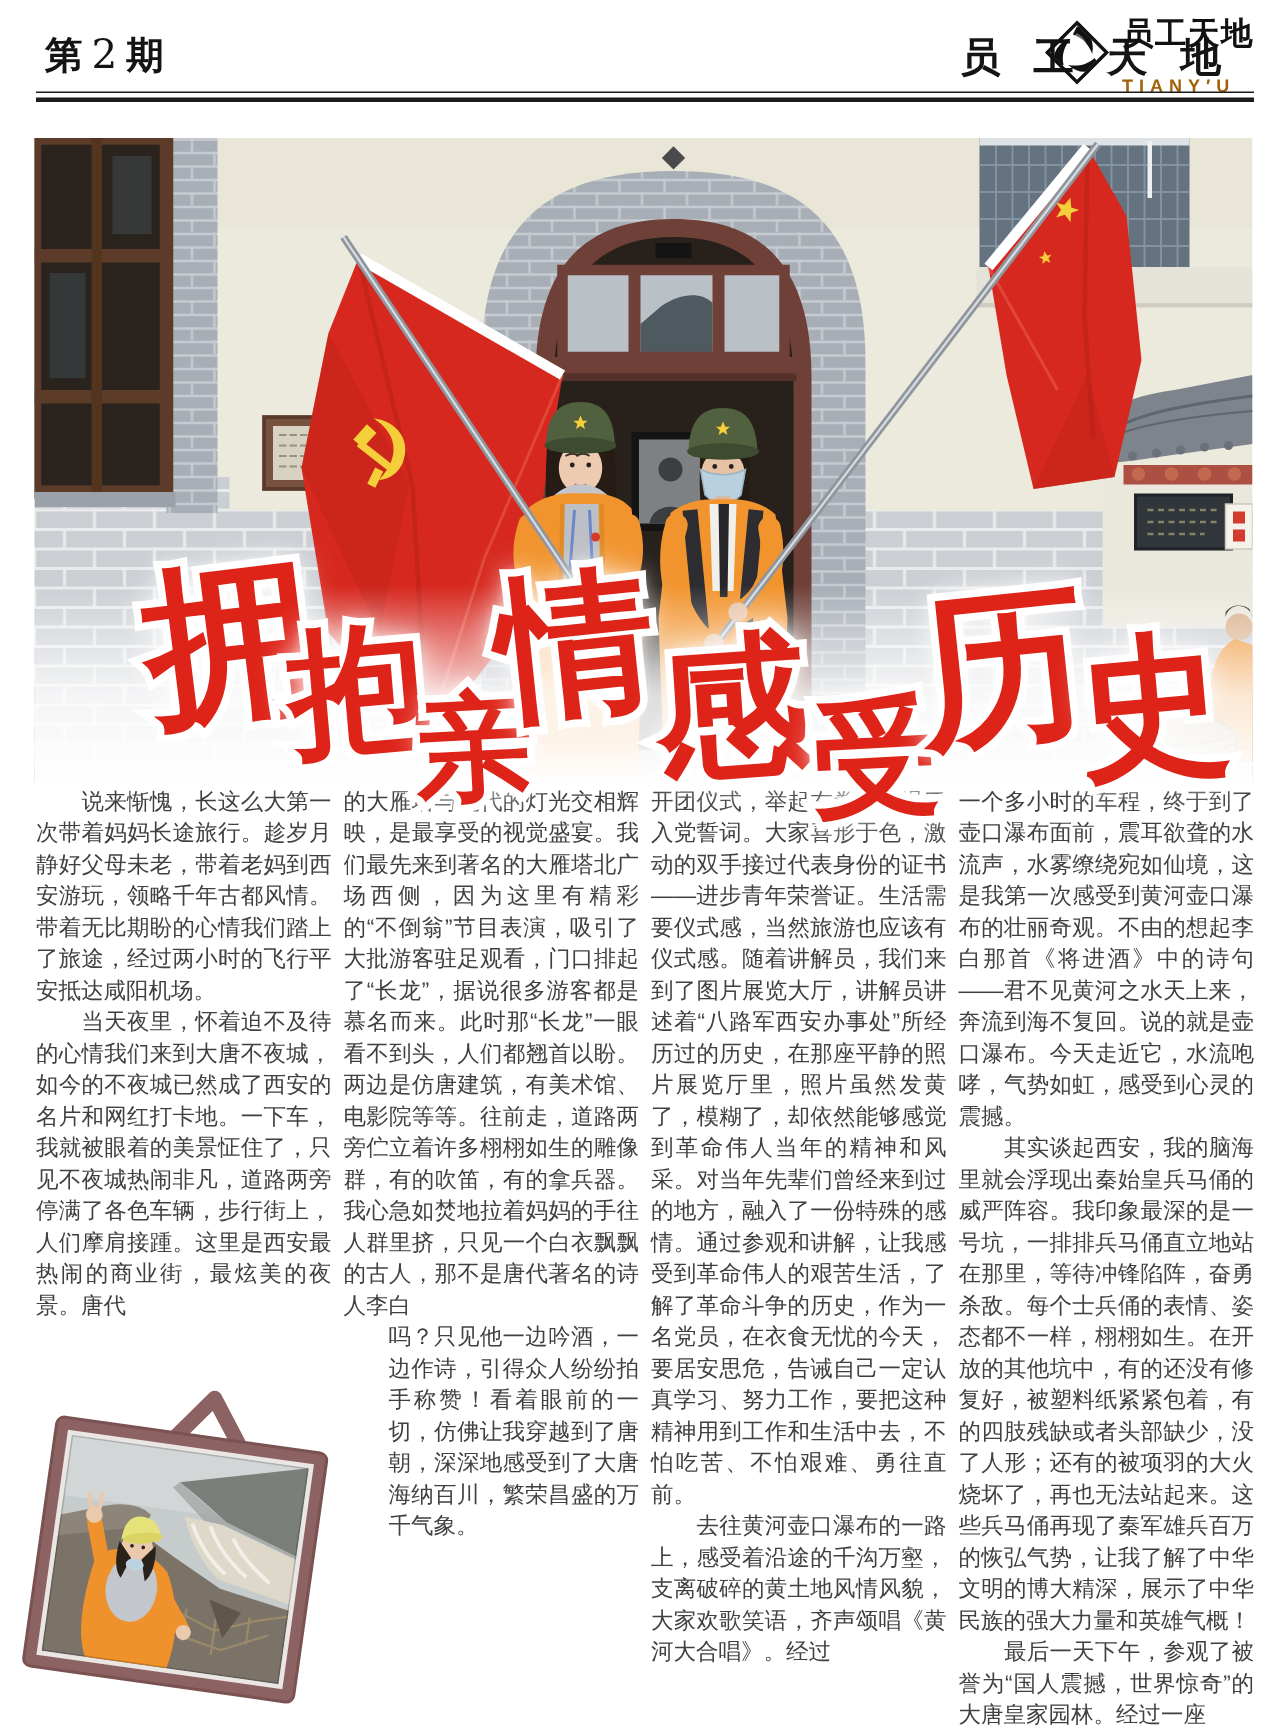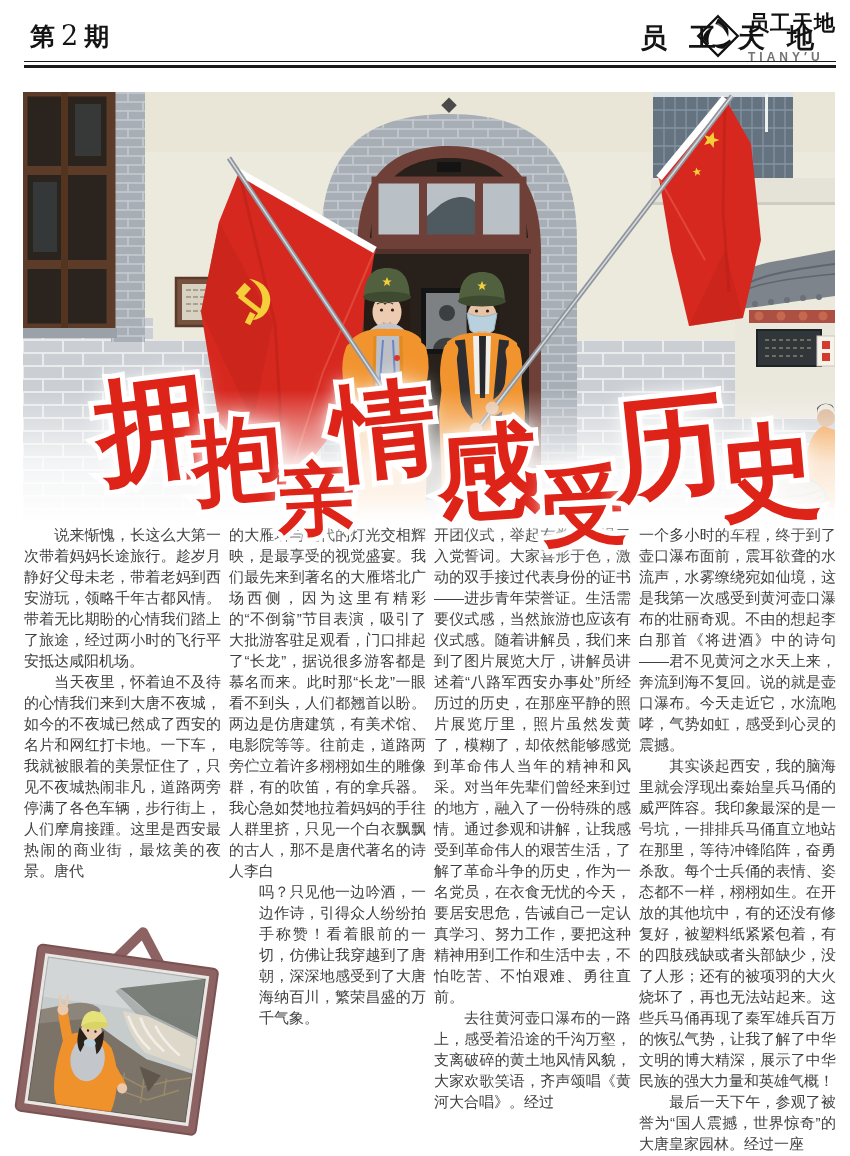--- a/index.html
+++ b/index.html
@@ -10,21 +10,21 @@
   .masthead { position:absolute; left:24px; top:8px; width:812px; height:52px; }
   .issue { position:absolute; left:6px; top:12px; font-family:"Liberation Serif", serif;
            font-weight:bold; font-size:25px; color:#141414; letter-spacing:2px; }
   .issue .num { font-family:"DejaVu Serif", serif; font-weight:normal; font-size:27px; padding:0 4px; }
   .ptitle { position:absolute; left:0; right:0; top:12px; text-align:right;
             font-family:"Liberation Serif", serif; font-weight:bold; font-size:27px;
             letter-spacing:22px; margin-left:22px; color:#141414; }
   .logo { position:absolute; right:0; top:4px; display:flex; align-items:center; gap:7px; }
   .logo-txt { display:flex; flex-direction:column; align-items:flex-start; line-height:1.05; }
   .logo-cn { font-size:21px; font-weight:900; color:#111; letter-spacing:1px; }
-  .logo-en { font-size:12px; font-weight:bold; color:#737373; letter-spacing:4px; margin-top:17px; }
+  .logo-en { font-size:12px; font-weight:bold; color:#a16207; letter-spacing:4px; margin-top:17px; }
   .rule { position:absolute; left:24px; top:61px; width:812px; height:3px;
           border-top:1.5px solid #1c1c1c; border-bottom:3px solid #1c1c1c; }
 
   
   .hero { position:absolute; left:23px; top:92px; width:812px; height:430px; z-index:1; }
   .hero svg { display:block; width:100%; height:100%; }
 
   
   .cal { position:absolute; z-index:5; font-family:"DejaVu Serif","Liberation Serif",serif;
          font-weight:900; line-height:1; white-space:nowrap; }

